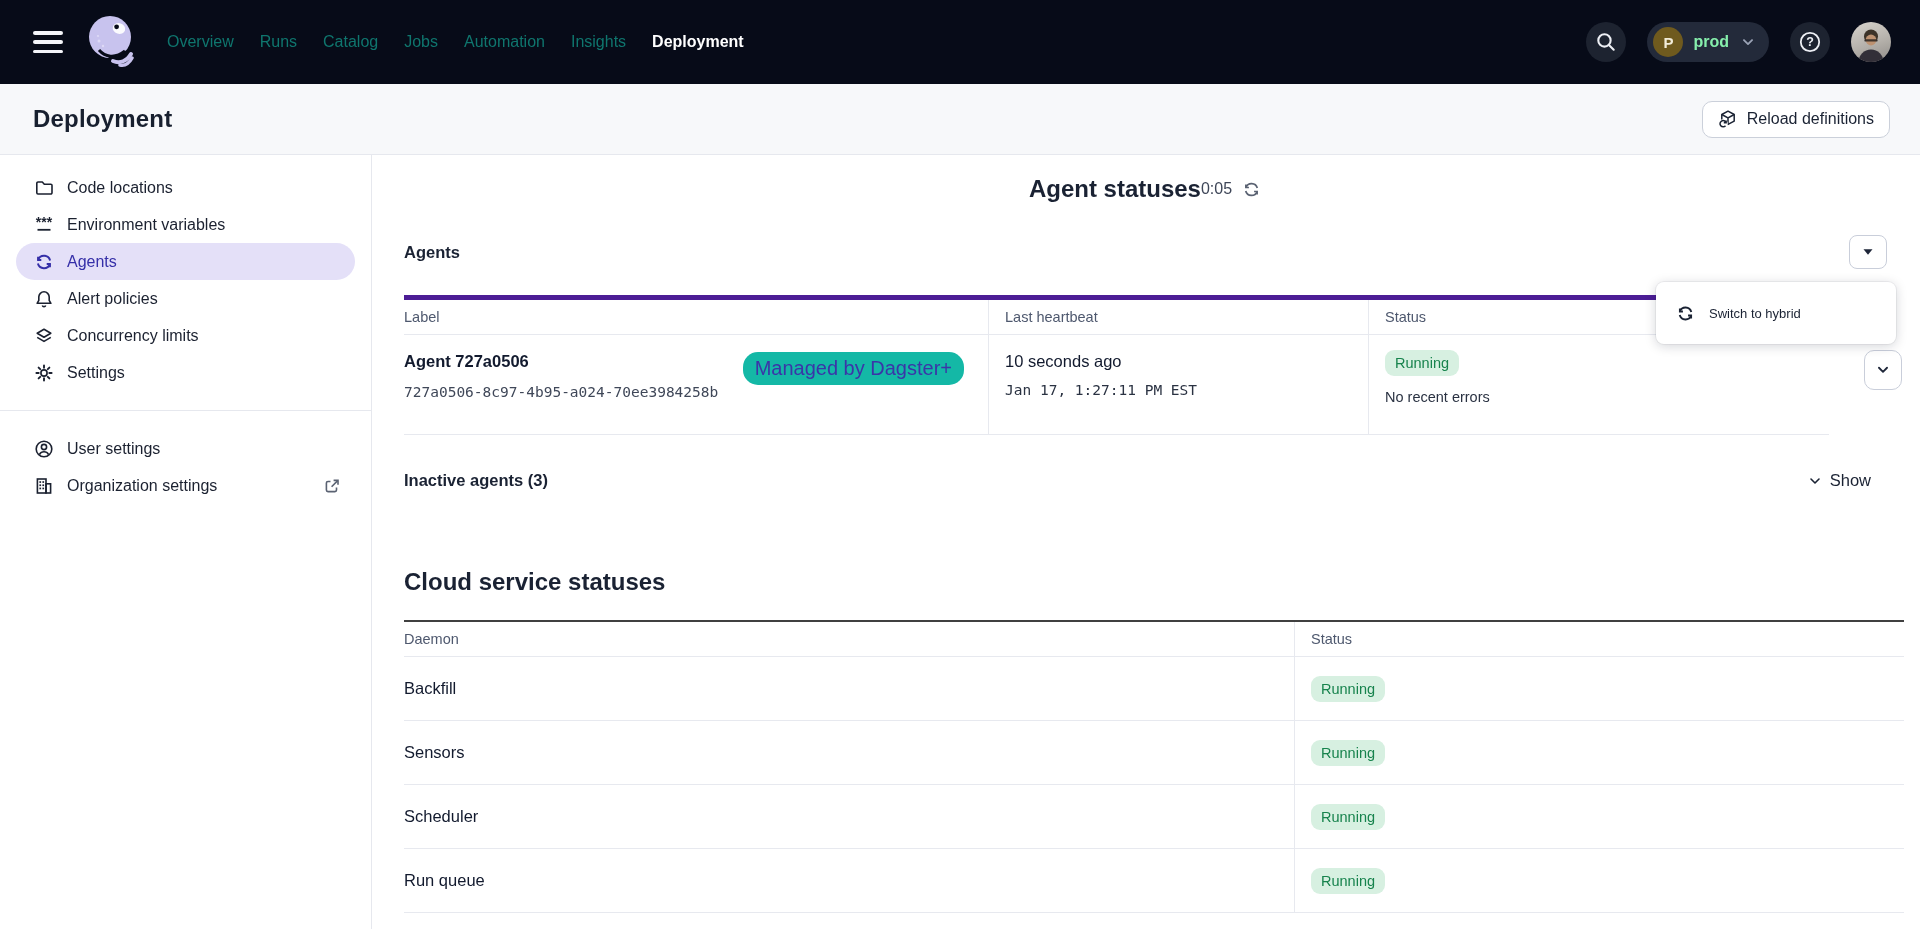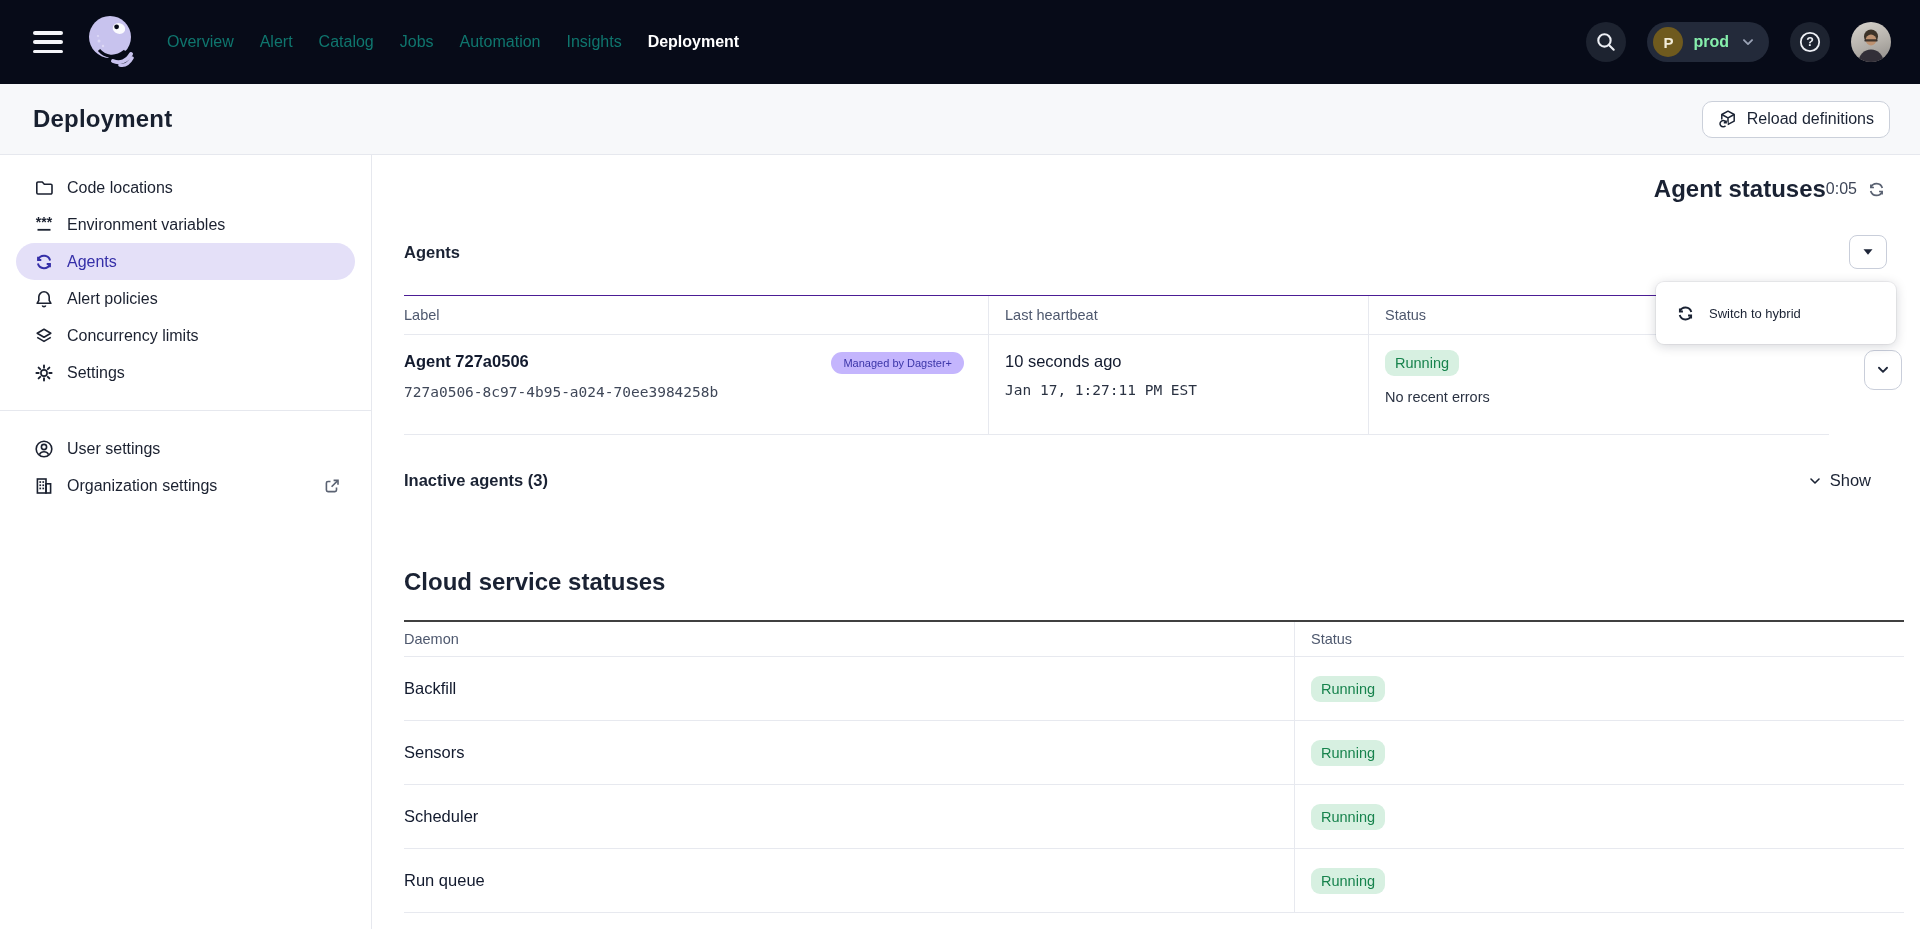--- a/index.html
+++ b/index.html
@@ -30,47 +30,47 @@
   .content{display:flex;height:774px;}
   .sidebar{width:372px;flex:none;border-right:1px solid #E6E8EE;padding-top:14px;box-sizing:border-box;}
   .side-item{height:37px;margin:0 16px;border-radius:19px;display:flex;align-items:center;gap:13px;padding-left:18px;font-size:16px;color:#1B2130;cursor:pointer;}
   .side-item .si-icon{display:flex;flex:none;color:#1B2130;}
   .side-item.active{background:#E4E0F8;color:#352FA8;}
   .side-item.active .si-icon{color:#352FA8;}
   .side-divider{border-top:1px solid #E6E8EE;margin:19px 0;}
   .ext-icon{margin-left:auto;margin-right:14px;color:#5A6272;display:flex;}
 
   .main{flex:1;padding:16px 0 0 32px;position:relative;box-sizing:border-box;}
-  .section-head{display:flex;align-items:center;justify-content:flex-end;padding-right:34px;height:36px;}
+  .section-head{display:flex;align-items:center;justify-content:center;padding-right:34px;height:36px;}
   h1.sec-title{font-size:24px;font-weight:600;color:#1A2233;margin:0;}
   .timer-wrap{display:flex;align-items:center;gap:10px;color:#3E4658;font-size:16px;}
   .refresh-ic{color:#5A6272;display:flex;cursor:pointer;}
 
   .agents-head{margin-top:26px;height:38px;display:flex;align-items:center;justify-content:space-between;padding-right:33px;}
   h2.sub-title{font-size:16.5px;font-weight:700;color:#1A2233;margin:0;}
   .caret-btn{width:38px;height:34px;border:1px solid #C9CEDA;border-radius:8px;background:#fff;display:flex;align-items:center;justify-content:center;cursor:pointer;padding:0;}
 
   
   .agents-table{margin-top:24px;width:1425px;}
-  .t-header{display:flex;height:40px;border-top:1px solid #4c1d95;border-bottom:1px solid #E7E9EF;align-items:center;font-size:14.5px;color:#4E586E;box-sizing:border-box;}
+  .t-header{display:flex;height:40px;border-top:5px solid #4c1d95;border-bottom:1px solid #E7E9EF;align-items:center;font-size:14.5px;color:#4E586E;box-sizing:border-box;}
   .hc{height:100%;display:flex;align-items:center;box-sizing:border-box;}
   .w-label{width:584px;}
   .w-heart{width:380px;border-left:1px solid #E7E9EF;padding-left:16px;}
   .w-status{flex:1;border-left:1px solid #E7E9EF;padding-left:16px;}
   .agent-row{display:flex;height:100px;border-bottom:1px solid #E7E9EF;box-sizing:border-box;}
   .cell{box-sizing:border-box;}
   .cell-label{width:584px;padding:17px 24px 0 0;display:flex;justify-content:space-between;align-items:flex-start;}
   .agent-name{font-size:16.5px;font-weight:700;color:#121A2E;}
   .agent-id{margin-top:13px;font-family:"DejaVu Sans Mono",monospace;font-size:14.5px;color:#3F4758;}
   .cell-heart{width:380px;border-left:1px solid #E7E9EF;padding:17px 0 0 16px;}
   .hb-rel{font-size:16.5px;color:#121A2E;}
   .hb-time{margin-top:11px;font-family:"DejaVu Sans Mono",monospace;font-size:14.5px;color:#2A3242;}
   .cell-status{flex:1;border-left:1px solid #E7E9EF;padding:15px 0 0 16px;}
   .status-note{margin-top:13px;font-size:14.5px;color:#2A3242;}
-  .badge-lav{display:inline-block;background:#c4b5fd;color:#3B35A8;font-size:11px;padding:5px 12px;border-radius:15px;white-space:nowrap;}
+  .badge-lav{display:inline-block;background:#14b8a6;color:#3B35A8;font-size:20px;padding:5px 12px;border-radius:15px;white-space:nowrap;}
   .badge-green{display:inline-block;background:#D7F0E1;color:#17834D;font-size:14.5px;padding:5px 10px;border-radius:9px;}
 
   .row-caret-btn{position:absolute;top:195px;right:18px;width:38px;height:40px;border:1px solid #C9CEDA;border-radius:10px;background:#fff;display:flex;align-items:center;justify-content:center;cursor:pointer;padding:0;}
 
   .popover{position:absolute;top:127px;right:24px;width:240px;height:62px;background:#fff;border-radius:8px;box-shadow:0 2px 12px rgba(13,19,38,.18),0 0 0 1px rgba(13,19,38,.05);display:flex;align-items:center;gap:14px;padding-left:20px;box-sizing:border-box;z-index:5;font-size:13px;color:#1A2233;cursor:pointer;}
   .popover .pi-icon{display:flex;color:#1A2233;}
 
   .inactive-row{margin-top:36px;display:flex;align-items:center;justify-content:space-between;padding-right:49px;}
   .inactive-label{font-size:16.5px;font-weight:700;color:#1A2233;}
   .show-toggle{display:flex;align-items:center;gap:7px;font-size:16.5px;color:#1A2233;cursor:pointer;}
@@ -105,21 +105,21 @@
         <circle cx="31.6" cy="14.8" r="2.4" fill="#070B18"></circle>
         <path d="M14 38 c6 7 16 9 26 1" stroke="#070B18" stroke-width="3" fill="none"></path>
         <path d="M24 44.5 c6 3.5 13 1.5 18 -5" stroke="#070B18" stroke-width="3" fill="none"></path>
         <path d="M28 49 c7 3 14 0 18 -7" stroke="#C8C3EE" stroke-width="4" fill="none" stroke-linecap="round"></path>
         <path d="M35 53 c5 1 9 -1.5 12 -7" stroke="#C8C3EE" stroke-width="3.5" fill="none" stroke-linecap="round"></path>
       </svg>
     </div>
 
     <ul class="nav-links">
       <li class="nav-link">Overview</li>
-      <li class="nav-link">Alert</li>
+      <li class="nav-link">Runs</li>
       <li class="nav-link">Catalog</li>
       <li class="nav-link">Jobs</li>
       <li class="nav-link">Automation</li>
       <li class="nav-link">Insights</li>
       <li class="nav-link active">Deployment</li>
     </ul>
 
     <div class="nav-right">
       <div class="nav-circle">
         <svg width="22" height="22" viewBox="0 0 20 20">

